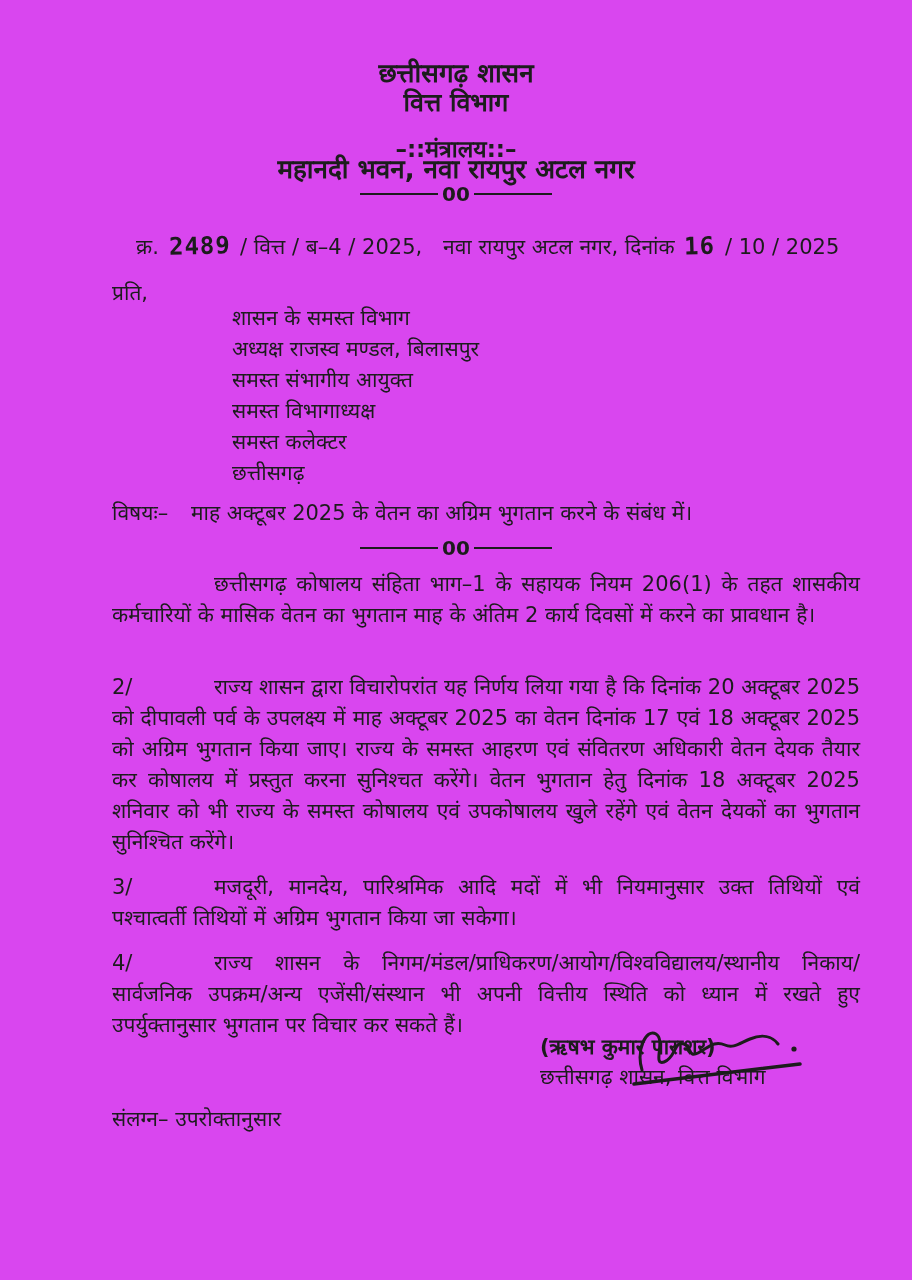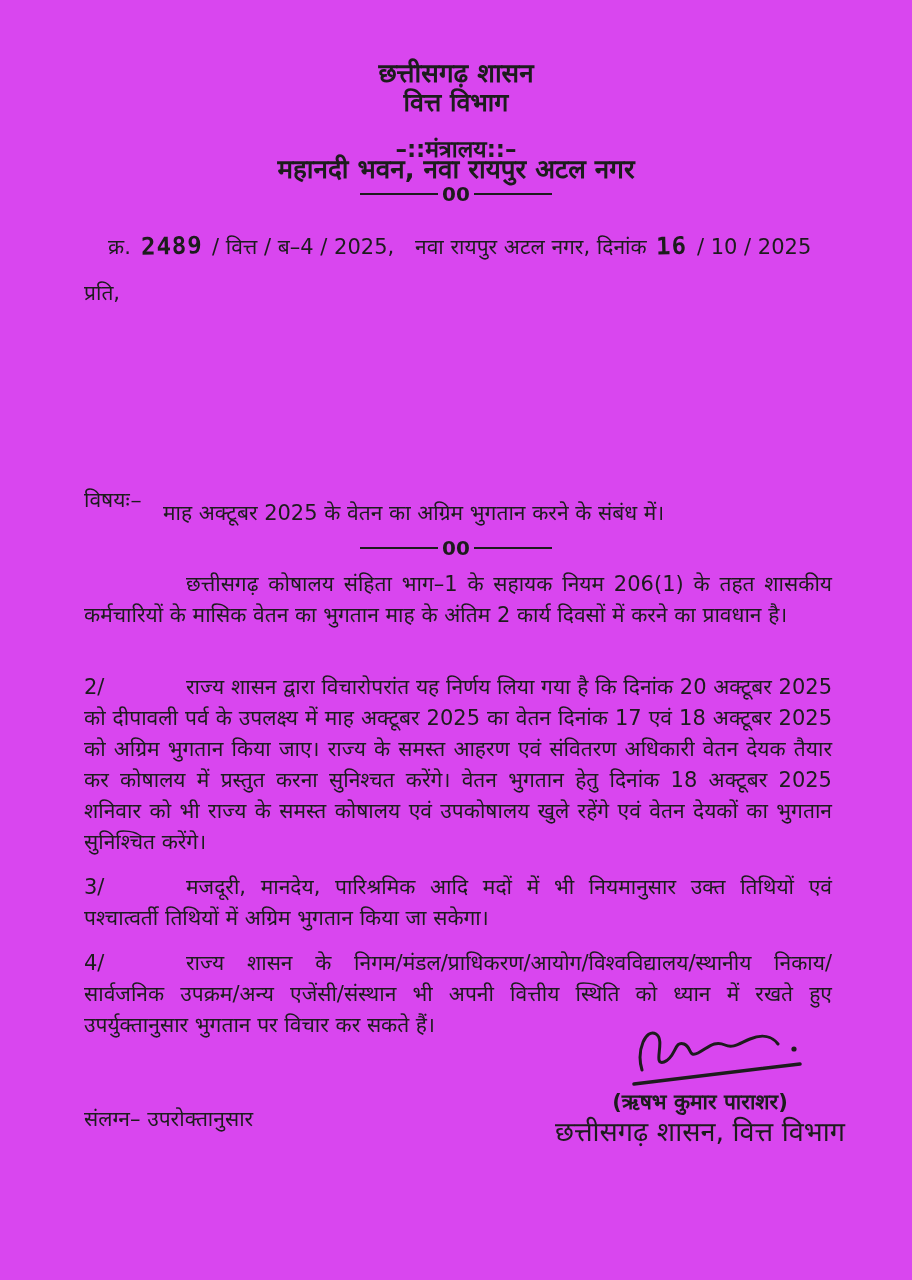--- a/index.html
+++ b/index.html
@@ -16,43 +16,43 @@
   .hdr{width:912px;text-align:center;font-weight:bold;}
   .hdr1{top:54px;font-size:26px;}
   .hdr2{top:84px;font-size:25px;}
   .hdr3{top:122px;font-size:23px;margin-top:10px;}
   .hdr4{top:150px;font-size:26px;}
   .divider{display:flex;align-items:center;justify-content:center;gap:4px;
     font-weight:bold;font-size:20px;}
   .divider .seg{height:0;border-top:2.5px solid #1c1c1c;width:78px;}
   .div1{top:182px;left:306px;width:300px;}
   .div2{top:536px;left:306px;width:300px;}
-  .body-text{font-size:21px;line-height:31px;}
+  .body-text{font-size:21px;line-height:31px;margin-left:28px;}
   .refrow{top:231px;left:0;width:912px;}
   .ref-left{position:absolute;left:108px;top:0;white-space:nowrap;}
   .ref-right{position:absolute;left:415px;top:0;white-space:nowrap;}
   .hand{font-family:"DejaVu Sans Mono", monospace;font-size:24px;
     letter-spacing:1px;display:inline-block;transform:rotate(-1.5deg);
     font-weight:bold;padding:0 3px;}
   .salutation{top:278px;left:84px;}
   .addressees{top:303px;left:204px;line-height:31px;}
-  .subject-label{top:486px;left:84px;font-family:Liberation Mono, monospace;}
+  .subject-label{top:498px;left:84px;}
   .subject-text{top:498px;left:163px;width:680px;}
   .para{left:84px;width:748px;text-align:justify;}
   .para p{margin:0;text-indent:102px;}
   .para .num{position:absolute;left:0;top:0;text-indent:0;}
   .p1{top:569px;}
   .p2{top:672px;}
   .p3{top:872px;}
   .p4{top:948px;}
   .enclosure{top:1104px;left:84px;}
-  .sigblock{top:1087px;left:540px;width:320px;text-align:center;line-height:30px;}
+  .sigblock{top:1032px;left:540px;width:320px;line-height:30px;}
   .sig-name{font-weight:600;font-size:21px;}
   .sig-desig{font-weight:600;font-size:21px;}
-  .sig-org{font-size:27px;}
+  .sig-org{font-size:21px;}
   .sig-svg{top:1020px;left:628px;}
 </style>
 </head>
 <body>
 
 <div class="page">
 
   <div class="abs hdr hdr1">छत्तीसगढ़ शासन</div>
   <div class="abs hdr hdr2">वित्त विभाग</div>
   <div class="abs hdr hdr3">–::मंत्रालय::–</div>
@@ -71,20 +71,28 @@
       <span>/ वित्त / ब–4 / 2025,</span>
     </span>
     <span class="ref-right">
       <span>नवा रायपुर अटल नगर, दिनांक</span>
       <span class="hand">16</span>
       <span>/ 10 / 2025</span>
     </span>
   </div>
 
   <div class="abs body-text salutation">प्रति,</div>
+  <div class="abs body-text addressees">
+    <div>शासन के समस्त विभाग</div>
+    <div>अध्यक्ष राजस्व मण्डल, बिलासपुर</div>
+    <div>समस्त संभागीय आयुक्त</div>
+    <div>समस्त विभागाध्यक्ष</div>
+    <div>समस्त कलेक्टर</div>
+    <div>छत्तीसगढ़</div>
+  </div>
 
   <div class="abs body-text subject-label">विषयः–</div>
   <div class="abs body-text subject-text">माह अक्टूबर 2025 के वेतन का अग्रिम भुगतान करने के संबंध में।</div>
 
   <div class="abs divider div2">
     <span class="seg"></span>
     <span>00</span>
     <span class="seg"></span>
   </div>
 

